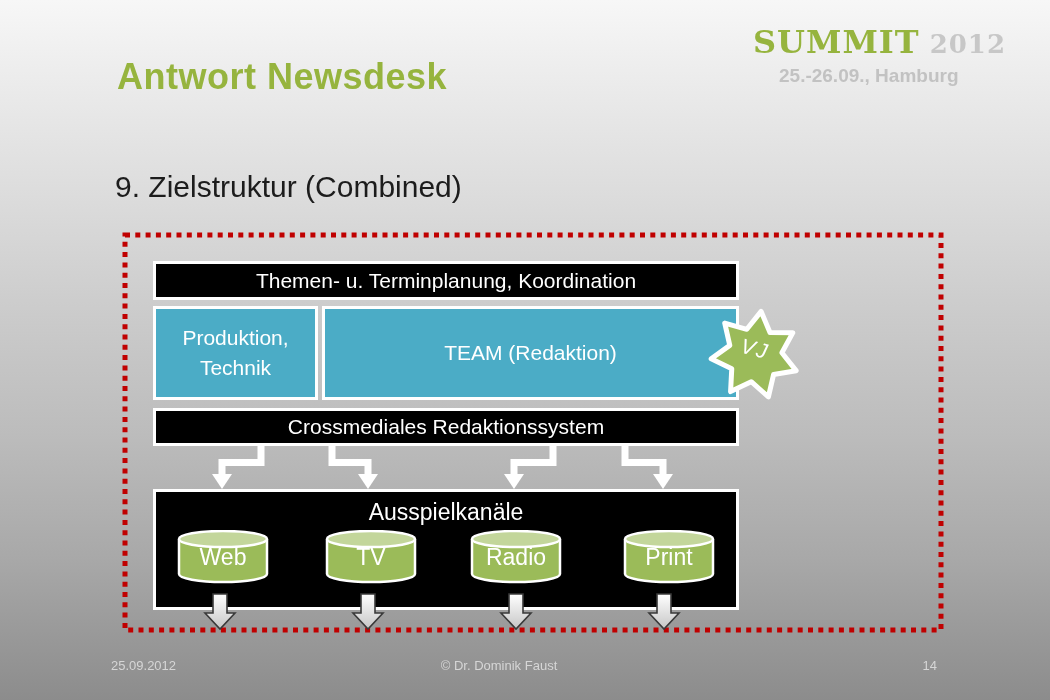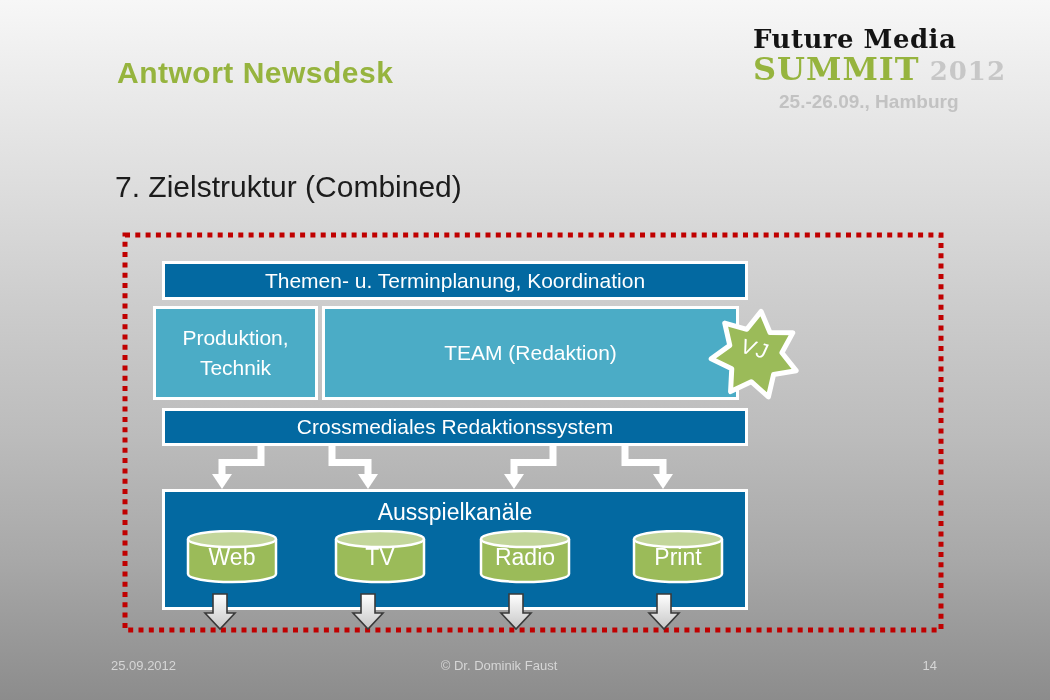--- a/index.html
+++ b/index.html
@@ -3,32 +3,32 @@
 <meta charset="utf-8">
 <style>
   html,body{margin:0;padding:0;}
   body{
     width:1050px;height:700px;position:relative;overflow:hidden;
     font-family:"Liberation Sans", sans-serif;
     background:linear-gradient(180deg,#f7f7f7 0%,#ededed 10%,#dcdcdc 28%,#cbcbcb 45%,#bcbcbc 62%,#a8a8a8 80%,#8c8c8c 100%);
   }
   .abs{position:absolute;}
   
-  .slide-title{left:117px;top:56px;font-size:30px;font-weight:bold;color:#96b43e;letter-spacing:0.5px;}
+  .slide-title{left:117px;top:56px;font-size:36px;font-weight:bold;color:#96b43e;letter-spacing:0.5px;}
   .slide-subtitle{left:115px;top:170px;font-size:30px;color:#1c1c1c;}
   
   .logo{left:753px;top:26px;width:210px;line-height:1.02;}
   .logo-top{font-family:"DejaVu Serif", serif;font-weight:bold;font-size:26px;color:#141414;letter-spacing:0.5px;}
   .logo-main{font-family:"DejaVu Serif", serif;font-weight:bold;font-size:32px;color:#96b43e;letter-spacing:1px;}
   .logo-year{font-family:"DejaVu Serif", serif;font-weight:bold;font-size:26px;color:#c7c7c7;margin-left:10px;letter-spacing:1px;}
   .logo-info{font-size:19px;font-weight:bold;color:#c2c2c2;margin-top:7px;margin-left:26px;}
   
   .box{position:absolute;box-sizing:border-box;border:3px solid #ffffff;color:#ffffff;
        display:flex;align-items:center;justify-content:center;text-align:center;z-index:1;}
-  .green{background:#0369a1;margin-left:9px;}
+  .green{background:#000000;}
   .blue{background:#4bacc6;}
   .bar-text{font-size:21px;}
   .channels-box{flex-direction:column;justify-content:flex-start;}
   .channels-title{font-size:23px;margin-top:7px;}
   .cylinder{position:absolute;width:94px;height:54px;top:38px;}
   .cylinder svg{position:absolute;left:0;top:0;}
   .cyl-label{position:absolute;left:0;top:14px;width:94px;text-align:center;font-size:23px;color:#fff;}
   
   .star-badge{left:703px;top:303px;width:104px;height:104px;z-index:3;}
   .star-badge .vj{position:absolute;left:0;top:34px;width:104px;text-align:center;
@@ -38,24 +38,23 @@
   
   .footer-text{font-size:13px;color:#d6d6d6;top:658px;}
   .footer-date{left:111px;}
   .footer-copy{left:0;width:998px;text-align:center;}
   .footer-page{right:113px;}
 </style>
 </head>
 <body>
 
 <div class="abs slide-title">Antwort Newsdesk</div>
-<div class="abs slide-subtitle">7. Zielstruktur (Combined)</div>
+<div class="abs slide-subtitle">9. Zielstruktur (Combined)</div>
 
 <div class="abs logo">
-  <div class="logo-top">Future Media</div>
   <div>
     <span class="logo-main">SUMMIT</span><span class="logo-year">2012</span>
   </div>
   <div class="logo-info">25.-26.09., Hamburg</div>
 </div>
 
 <div class="box green" style="left:153px;top:261px;width:586px;height:39px;">
   <span class="bar-text">Themen- u. Terminplanung, Koordination</span>
 </div>
 

